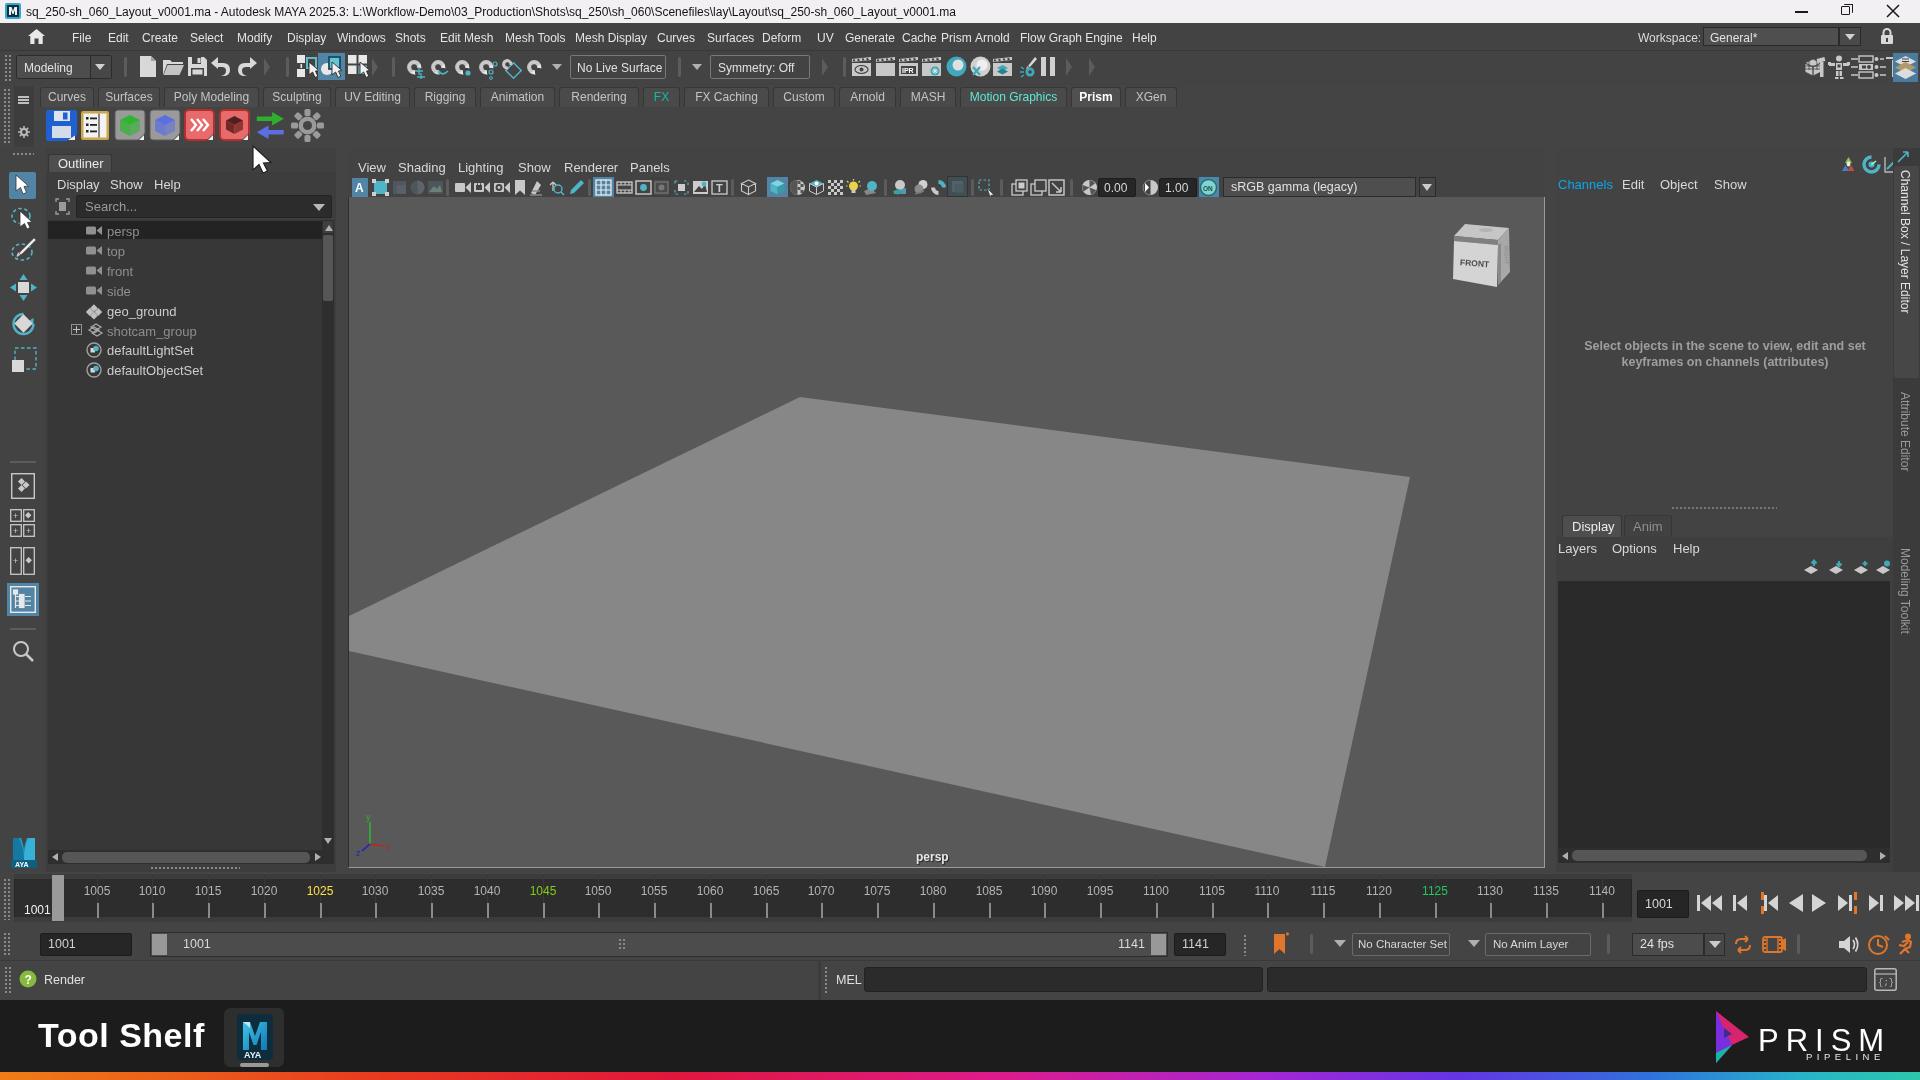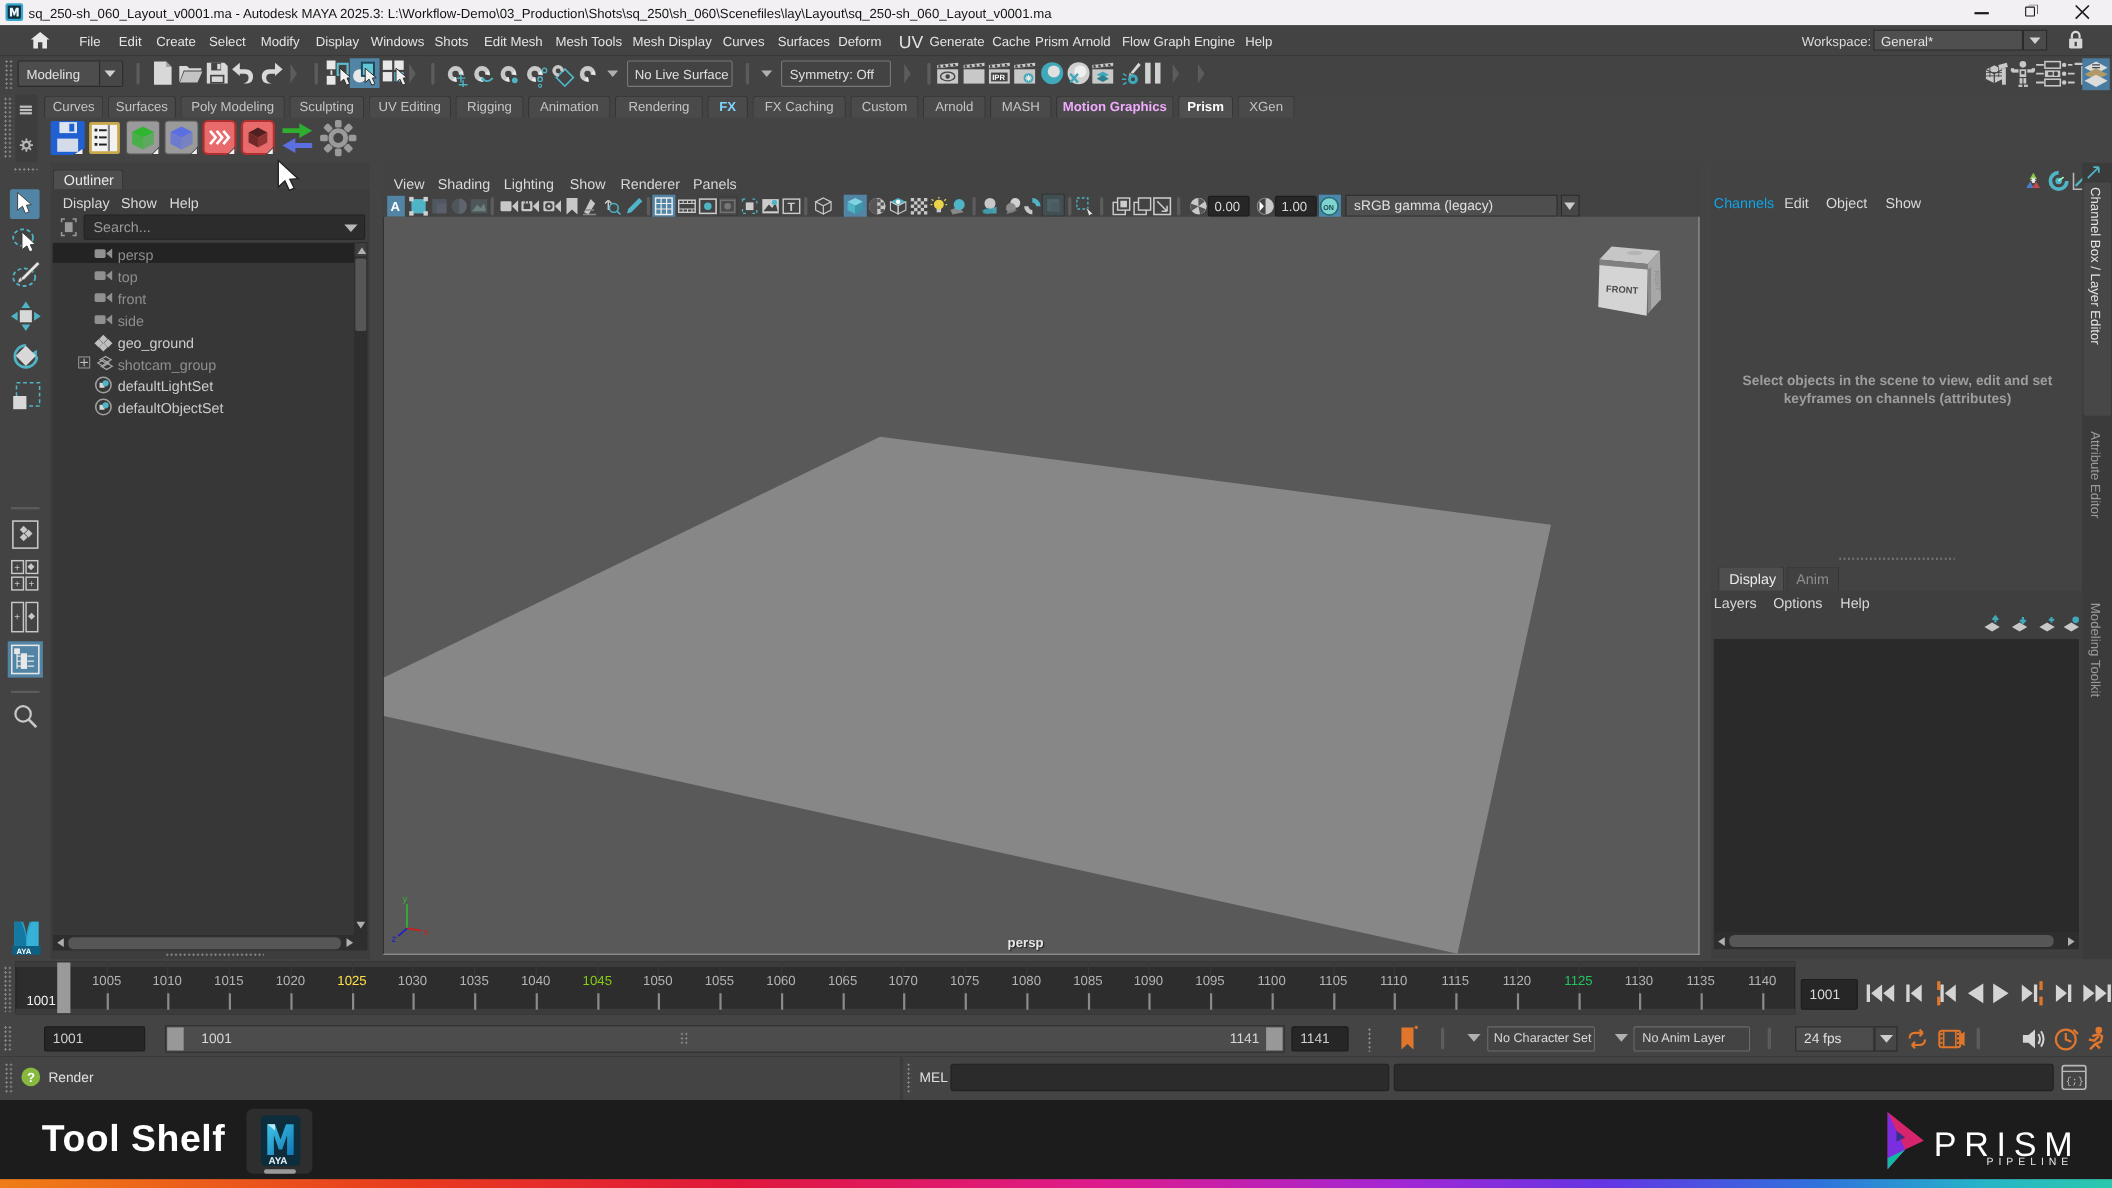--- a/index.html
+++ b/index.html
@@ -37,21 +37,21 @@
 <div class="t" style="left:237px;top:31px;font-size:12px;color:#e4e4e4">Modify</div>
 <div class="t" style="left:287px;top:31px;font-size:12px;color:#e4e4e4">Display</div>
 <div class="t" style="left:337px;top:31px;font-size:12px;color:#e4e4e4">Windows</div>
 <div class="t" style="left:395px;top:31px;font-size:12px;color:#e4e4e4">Shots</div>
 <div class="t" style="left:440px;top:31px;font-size:12px;color:#e4e4e4">Edit Mesh</div>
 <div class="t" style="left:505px;top:31px;font-size:12px;color:#e4e4e4">Mesh Tools</div>
 <div class="t" style="left:575px;top:31px;font-size:12px;color:#e4e4e4">Mesh Display</div>
 <div class="t" style="left:657px;top:31px;font-size:12px;color:#e4e4e4">Curves</div>
 <div class="t" style="left:707px;top:31px;font-size:12px;color:#e4e4e4">Surfaces</div>
 <div class="t" style="left:762px;top:31px;font-size:12px;color:#e4e4e4">Deform</div>
-<div class="t" style="left:817px;top:31px;font-size:16px;color:#e4e4e4">UV</div>
+<div class="t" style="left:817px;top:31px;font-size:12px;color:#e4e4e4">UV</div>
 <div class="t" style="left:845px;top:31px;font-size:12px;color:#e4e4e4">Generate</div>
 <div class="t" style="left:902px;top:31px;font-size:12px;color:#e4e4e4">Cache</div>
 <div class="t" style="left:941px;top:31px;font-size:12px;color:#e4e4e4">Prism</div>
 <div class="t" style="left:975px;top:31px;font-size:12px;color:#e4e4e4">Arnold</div>
 <div class="t" style="left:1020px;top:31px;font-size:12px;color:#e4e4e4">Flow Graph Engine</div>
 <div class="t" style="left:1132px;top:31px;font-size:12px;color:#e4e4e4">Help</div>
 <div class="t" style="left:1638px;top:31px;font-size:12px;color:#dcdcdc">Workspace:</div>
 <div class="ab" style="left:1703px;top:27px;width:136px;height:19px;background:#4f4f4f;border:1px solid #2a2a2a"></div>
 <div class="t" style="left:1710px;top:31px;font-size:12px;color:#e2e2e2">General*</div>
 <div class="ab" style="left:1839px;top:27px;width:22px;height:19px;background:#4a4a4a;border:1px solid #2a2a2a"></div>
@@ -270,31 +270,31 @@
 <div class="t" style="left:263px;top:90px;width:68px;text-align:center;font-size:12px;font-weight:normal;color:#c4c4c4">Sculpting</div>
 <div class="ab" style="left:335px;top:87px;width:75px;height:20px;background:#4a4a4a;border:1px solid #363636;border-bottom:none;border-radius:3px 3px 0 0;"></div>
 <div class="t" style="left:335px;top:90px;width:75px;text-align:center;font-size:12px;font-weight:normal;color:#c4c4c4">UV Editing</div>
 <div class="ab" style="left:414px;top:87px;width:62px;height:20px;background:#4a4a4a;border:1px solid #363636;border-bottom:none;border-radius:3px 3px 0 0;"></div>
 <div class="t" style="left:414px;top:90px;width:62px;text-align:center;font-size:12px;font-weight:normal;color:#c4c4c4">Rigging</div>
 <div class="ab" style="left:480px;top:87px;width:75px;height:20px;background:#4a4a4a;border:1px solid #363636;border-bottom:none;border-radius:3px 3px 0 0;"></div>
 <div class="t" style="left:480px;top:90px;width:75px;text-align:center;font-size:12px;font-weight:normal;color:#c4c4c4">Animation</div>
 <div class="ab" style="left:559px;top:87px;width:80px;height:20px;background:#4a4a4a;border:1px solid #363636;border-bottom:none;border-radius:3px 3px 0 0;"></div>
 <div class="t" style="left:559px;top:90px;width:80px;text-align:center;font-size:12px;font-weight:normal;color:#c4c4c4">Rendering</div>
 <div class="ab" style="left:643px;top:87px;width:37px;height:20px;background:#4a4a4a;border:1px solid #363636;border-bottom:none;border-radius:3px 3px 0 0;"></div>
-<div class="t" style="left:643px;top:90px;width:37px;text-align:center;font-size:12px;font-weight:bold;color:#7dd3fc">FX</div>
+<div class="t" style="left:643px;top:90px;width:37px;text-align:center;font-size:12px;font-weight:normal;color:#14b8a6">FX</div>
 <div class="ab" style="left:684px;top:87px;width:85px;height:20px;background:#4a4a4a;border:1px solid #363636;border-bottom:none;border-radius:3px 3px 0 0;"></div>
 <div class="t" style="left:684px;top:90px;width:85px;text-align:center;font-size:12px;font-weight:normal;color:#c4c4c4">FX Caching</div>
 <div class="ab" style="left:773px;top:87px;width:62px;height:20px;background:#4a4a4a;border:1px solid #363636;border-bottom:none;border-radius:3px 3px 0 0;"></div>
 <div class="t" style="left:773px;top:90px;width:62px;text-align:center;font-size:12px;font-weight:normal;color:#c4c4c4">Custom</div>
 <div class="ab" style="left:839px;top:87px;width:57px;height:20px;background:#4a4a4a;border:1px solid #363636;border-bottom:none;border-radius:3px 3px 0 0;"></div>
 <div class="t" style="left:839px;top:90px;width:57px;text-align:center;font-size:12px;font-weight:normal;color:#c4c4c4">Arnold</div>
 <div class="ab" style="left:900px;top:87px;width:56px;height:20px;background:#4a4a4a;border:1px solid #363636;border-bottom:none;border-radius:3px 3px 0 0;"></div>
 <div class="t" style="left:900px;top:90px;width:56px;text-align:center;font-size:12px;font-weight:normal;color:#c4c4c4">MASH</div>
 <div class="ab" style="left:960px;top:87px;width:107px;height:20px;background:#4a4a4a;border:1px solid #363636;border-bottom:none;border-radius:3px 3px 0 0;"></div>
-<div class="t" style="left:960px;top:90px;width:107px;text-align:center;font-size:12px;font-weight:bold;color:#f0abfc">Motion Graphics</div>
+<div class="t" style="left:960px;top:90px;width:107px;text-align:center;font-size:12px;font-weight:normal;color:#5eead4">Motion Graphics</div>
 <div class="ab" style="left:1071px;top:87px;width:50px;height:20px;background:#505050;border:1px solid #363636;border-bottom:none;border-radius:3px 3px 0 0;"></div>
 <div class="t" style="left:1071px;top:90px;width:50px;text-align:center;font-size:12px;font-weight:bold;color:#ffffff">Prism</div>
 <div class="ab" style="left:1125px;top:87px;width:52px;height:20px;background:#4a4a4a;border:1px solid #363636;border-bottom:none;border-radius:3px 3px 0 0;"></div>
 <div class="t" style="left:1125px;top:90px;width:52px;text-align:center;font-size:12px;font-weight:normal;color:#c4c4c4">XGen</div>
 <svg style="left:46px;top:110px" width="31" height="31">
     <path d="M0 2 Q0 0 2 0 L29 0 Q31 0 31 2 L31 25 L25 31 L2 31 Q0 31 0 29 Z" fill="#2160d0"></path>
     <rect x="8" y="1" width="16" height="10" fill="#dde4ee"></rect>
     <rect x="17" y="2.5" width="4.5" height="7" fill="#2160d0"></rect>
     <rect x="6" y="16" width="19" height="12" fill="#d4dcea"></rect>
     <path d="M20 31 L31 31 L31 25 Z" fill="#434343"></path>

